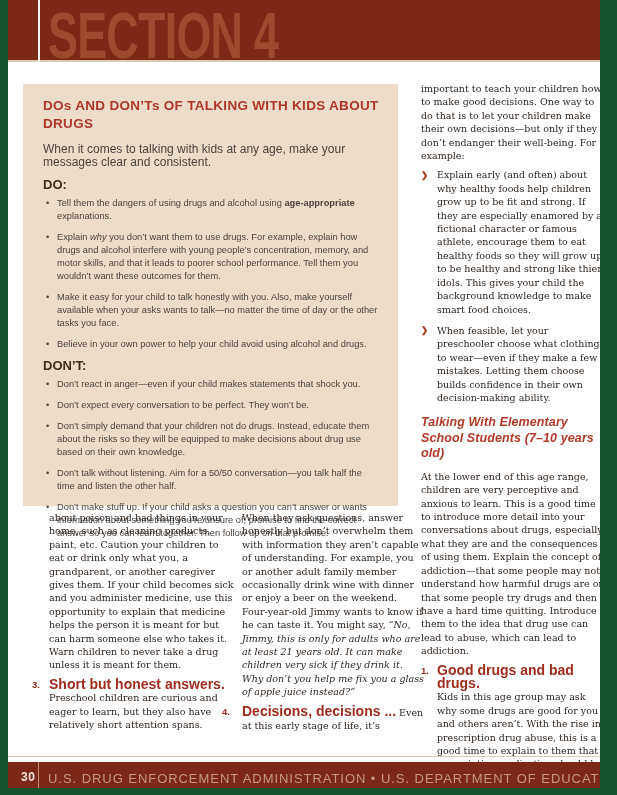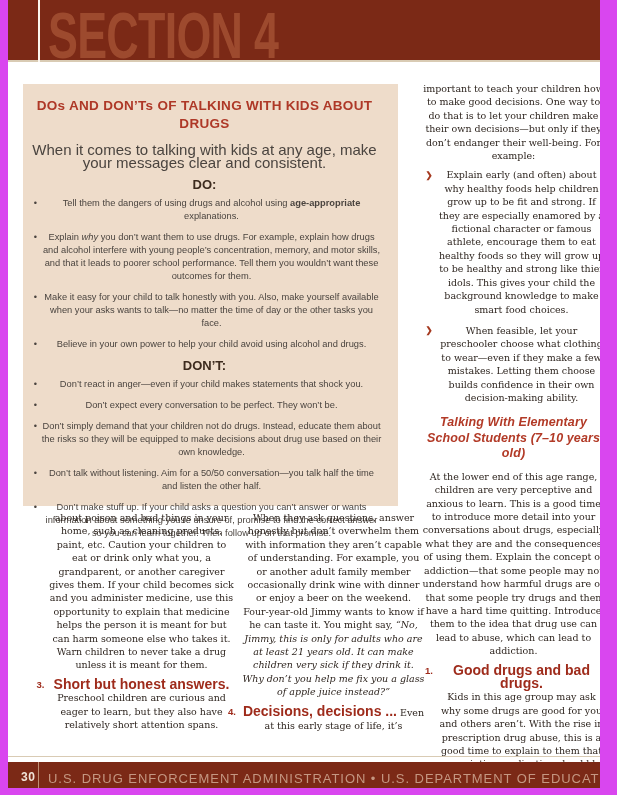--- a/index.html
+++ b/index.html
@@ -1,31 +1,31 @@
 <!DOCTYPE html>
 <html><head>
 <meta charset="utf-8">
 <style>
   * { margin:0; padding:0; box-sizing:border-box; }
   html,body { width:617px; height:795px; }
   body { font-family:"Liberation Sans", sans-serif; background:#0c0a08; position:relative; overflow:hidden; }
 
-  #screenshot { position:absolute; inset:0; width:617px; height:795px; background:#d946ef;text-align:center; }
+  #screenshot { position:absolute; inset:0; width:617px; height:795px; background:#14532d; }
 
   .page { position:absolute; left:8px; top:0; width:592px; height:788px; background:#ffffff; overflow:hidden; }
 
   
   .banner { position:absolute; left:0; top:0; width:100%; height:62px; background:#7b2916; border-bottom:2px solid #d9cbb4; }
   .banner-rule { position:absolute; left:30px; top:0; width:2px; height:62px; background:#fbf6ee; }
   .section-title { position:absolute; left:40px; top:4px; font-size:64px; line-height:64px; font-weight:bold; color:#9d4a2e; transform:scaleX(0.7); transform-origin:left top; white-space:nowrap; letter-spacing:-1px; }
 
   
-  .dos-box { position:absolute; left:15px; top:84px; width:375px; height:422px; background:#eedcca; padding:13px 16px 10px 4px; color:#4a443f; }
+  .dos-box { position:absolute; left:15px; top:84px; width:375px; height:422px; background:#eedcca; padding:13px 16px 10px 20px; color:#4a443f; }
   .box-title { color:#ae3827; font-size:13.5px; line-height:17.5px; letter-spacing:0.3px; font-weight:bold; margin-bottom:11px; }
-  .box-intro { font-size:15px; line-height:13px; margin-bottom:10px; }
+  .box-intro { font-size:12px; line-height:13px; margin-bottom:10px; }
   .list-label { font-size:13px; line-height:12px; font-weight:bold; color:#3d2b1e; margin-bottom:6px; }
   .box-list { list-style:none; margin-bottom:9px; }
   .box-list li { display:flex; font-size:9.3px; line-height:13px; margin-bottom:8px; }
   .dot { flex:0 0 14px; padding-left:3px; color:#4a443f; }
   .li-text { flex:1; }
   .box-list strong { font-weight:bold; }
   .box-list em { font-style:italic; }
 
   
   .serif, .serif p, .item-body { font-family:"DejaVu Serif", serif; font-size:9.5px; line-height:13.4px; color:#2f2620; }

